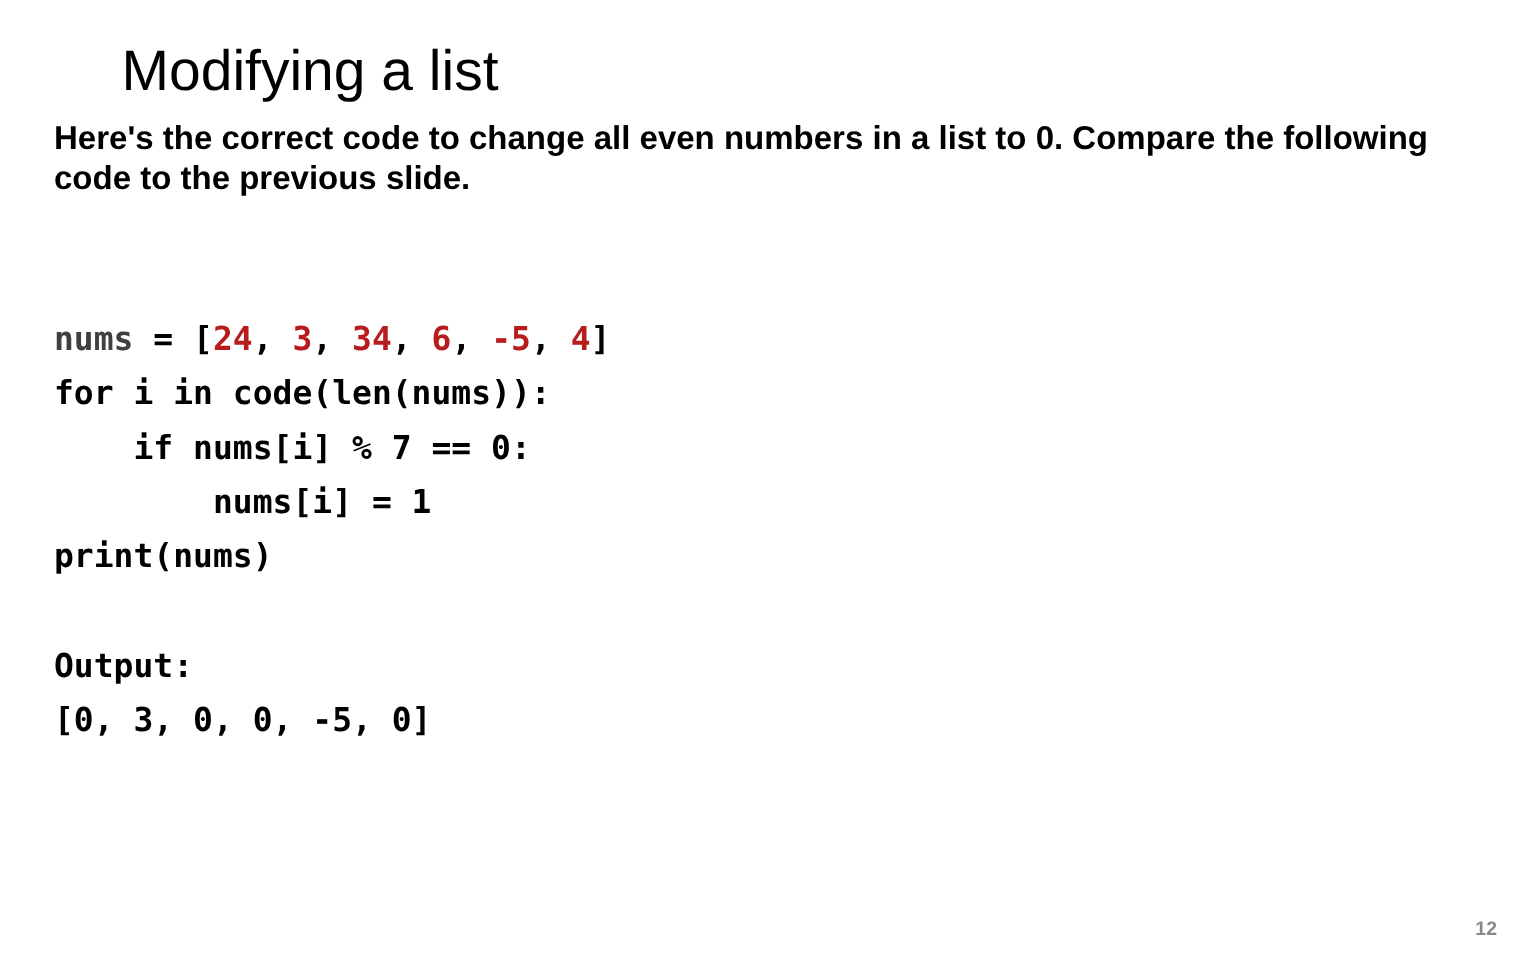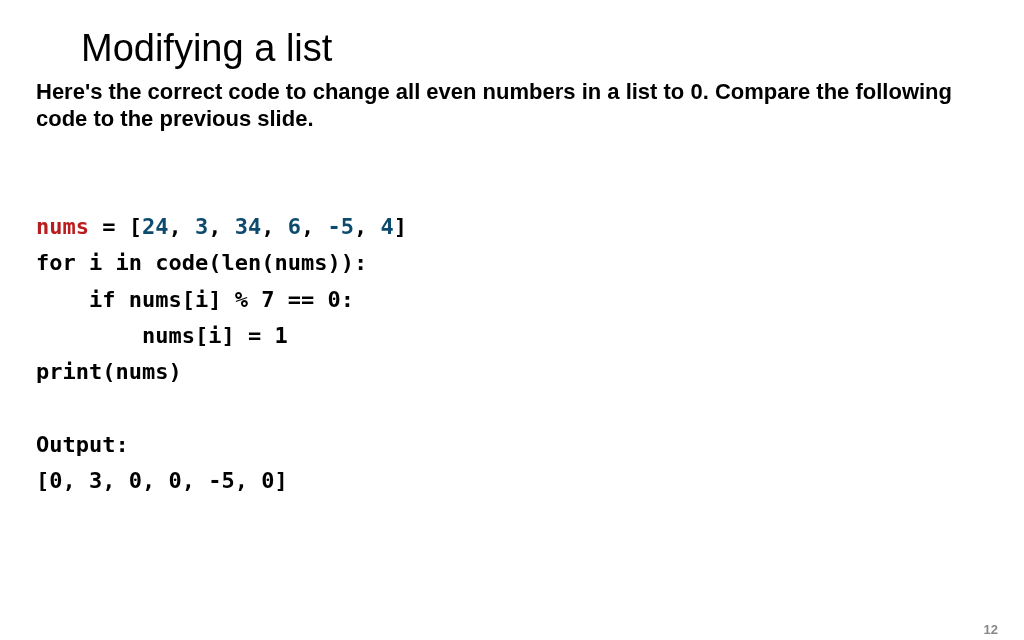--- a/index.html
+++ b/index.html
@@ -26,25 +26,25 @@
       max-width: 960px;
       margin-bottom: 40px;
     }
     .code {
       font-family: Menlo, 'DejaVu Sans Mono', Consolas, monospace;
       font-size: 22px;
       font-weight: bold;
       line-height: 1.65;
       white-space: pre;
     }
-    .code .kw { color: #b91c1c; }
-    .code .num { color: #0c4a6e; }
+    .code .kw { color: #404040; }
+    .code .num { color: #b91c1c; }
     .page-num {
       position: absolute;
-      bottom: 3px;
+      bottom: 14px;
       right: 26px;
       font-size: 13px;
       color: #888;
       font-family: 'Gill Sans', Helvetica, sans-serif;
     }
   </style>
 </head>
 <body>
 
 <h1 class="title">Modifying a list</h1>

